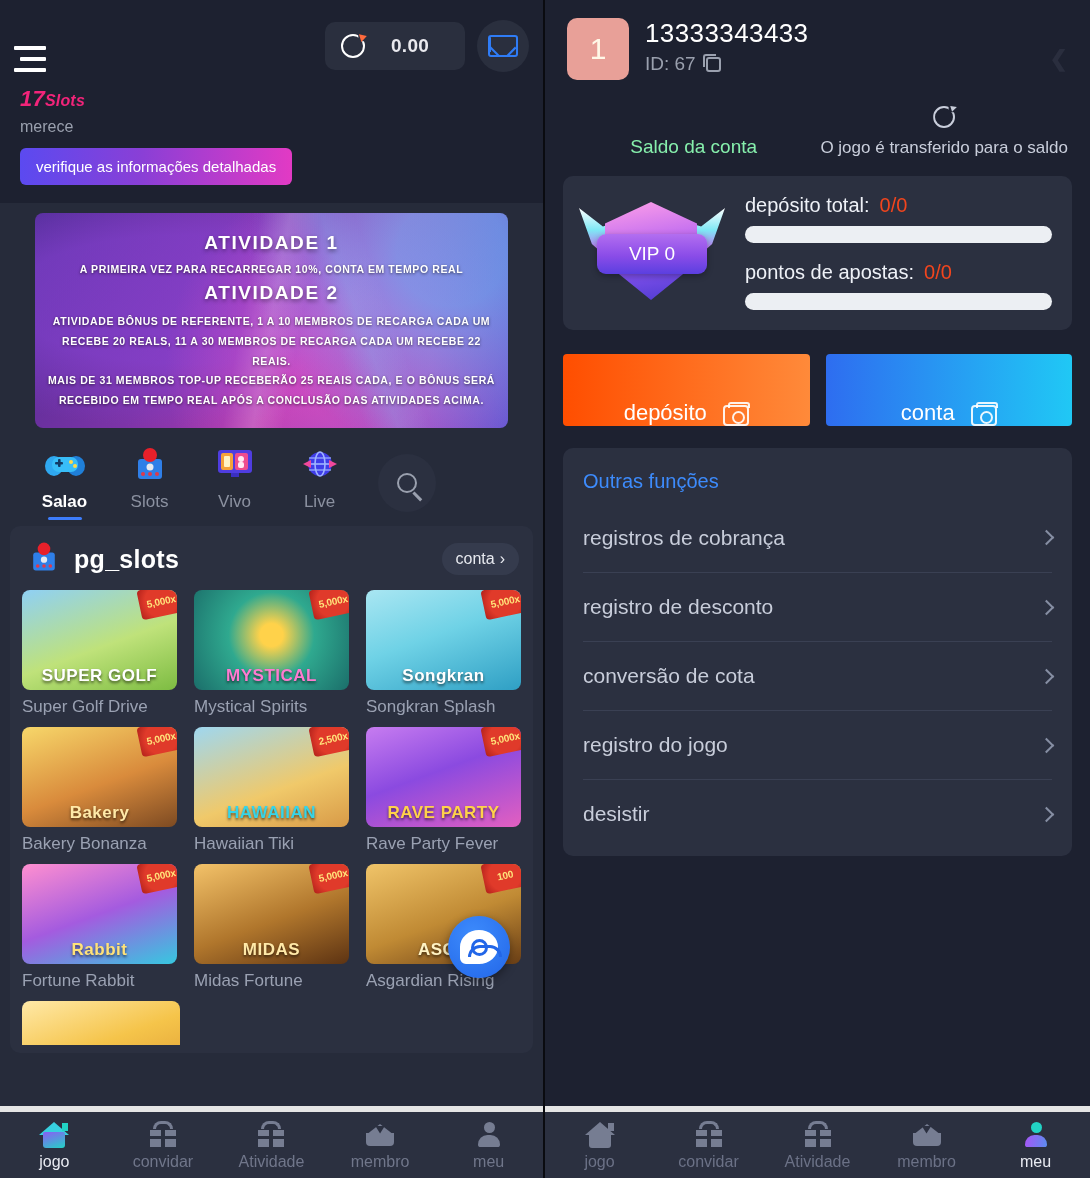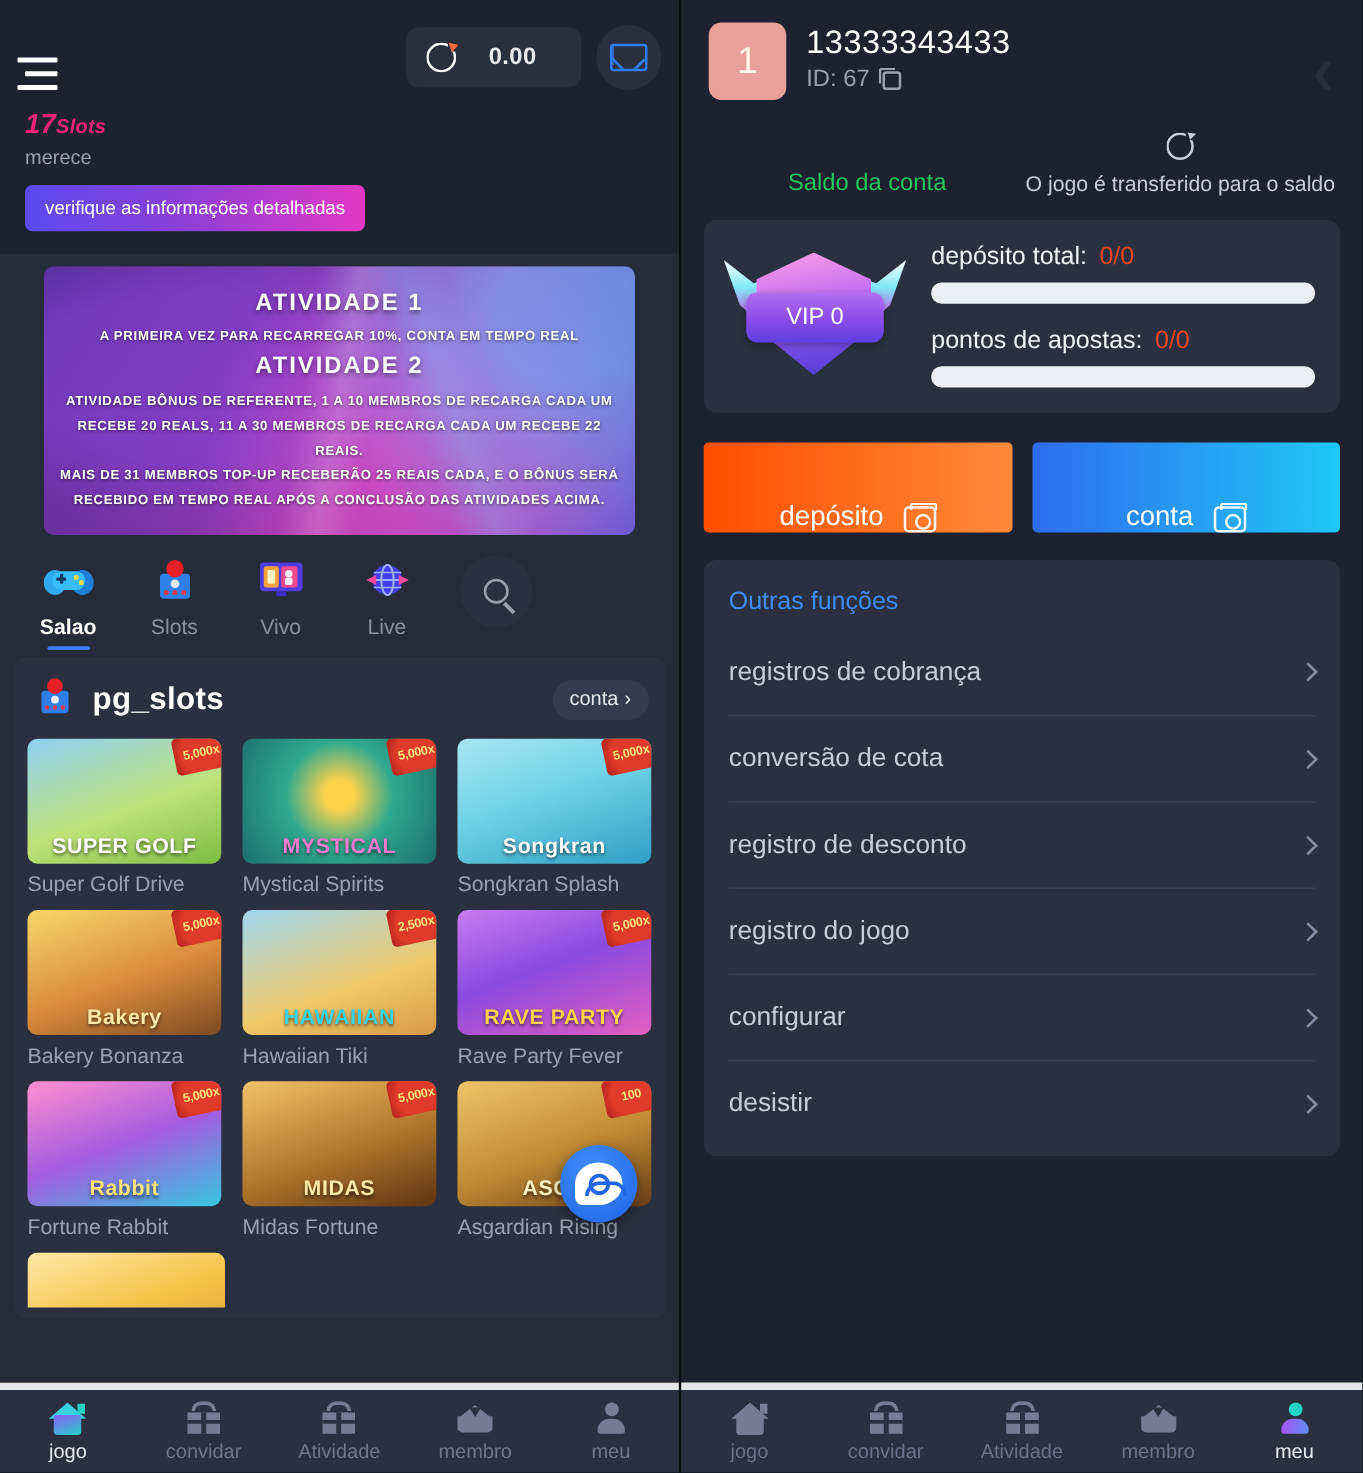--- a/index.html
+++ b/index.html
@@ -108,21 +108,21 @@
     background:
       linear-gradient(100deg, transparent 44%, rgba(255,255,255,.16) 50%, transparent 56%),
       linear-gradient(70deg, transparent 60%, rgba(120,220,255,.18) 66%, transparent 72%);
     pointer-events:none;
   }
   .bn-h { font-size: 19px; font-weight: 800; letter-spacing: 1.6px; margin: 2px 0 6px; text-shadow: 0 2px 4px rgba(0,0,0,.45); position:relative;}
   .bn-l { font-size: 10.5px; font-weight: 700; letter-spacing: .6px; line-height: 1.9; text-shadow: 0 1px 3px rgba(0,0,0,.6); position:relative;}
   .bn-block { margin-top: 2px; }
 
   
-  .cats { display:flex; align-items:flex-start; padding: 14px 16px 8px 12px; gap: 0; }
+  .cats { display:flex; align-items:flex-end; padding: 14px 16px 8px 22px; gap: 0; }
   .cat { width: 85px; text-align:center; position:relative; cursor:pointer; }
   .cat .ic { height: 44px; display:flex; align-items:center; justify-content:center; }
   .cat .lb { font-size: 17px; color:#8b91a0; margin-top: 6px; display:block; }
   .cat.active .lb { color:#fff; font-weight:700; }
   .cat.active:after{
     content:""; position:absolute; left:50%; transform:translateX(-50%); bottom:-8px;
     width: 34px; height: 3px; background:#3d7dfb; border-radius:2px;
   }
   .search-btn {
     width: 58px; height:58px; border-radius:50%; background:#2b3040;
@@ -240,21 +240,21 @@
     width: 62px;height:62px;border-radius:10px;background:#e8a098;
     color:#fff8e8; font-size: 30px; display:flex;align-items:center;justify-content:center;
   }
   .acct-name { color:#fff; font-size: 26px; font-weight:400; letter-spacing:.4px;}
   .acct-id { color:#9aa0ae; font-size: 19px; margin-top: 4px; display:flex;align-items:center;gap:10px;}
   .copy-ic { width:15px;height:15px;border:2px solid #9aa0ae;border-radius:3px;position:relative;display:inline-block;}
   .copy-ic:after{content:"";position:absolute;left:-5px;top:-5px;width:11px;height:11px;border:2px solid #9aa0ae;border-right:none;border-bottom:none;border-radius:3px 0 0 0;}
   .share-ic { margin-left:auto; color:#2a2e3e; font-size:22px; font-weight:700; margin-top: 28px;}
 
   .bal-row { display:flex; align-items:flex-end; padding: 26px 22px 0 22px;}
-  .bal-left { width: 290px; text-align:center; color:#22c55e; font-size:19px;}
+  .bal-left { width: 290px; text-align:center; color:#86efac; font-size:19px;}
   .bal-right { flex:1; text-align:center; }
   .bal-right .rf { color:#c9cedb; font-size: 22px; }
   .bal-right .tx { color:#c9cedb; font-size:17px; margin-top:4px; white-space:nowrap;}
   .refresh-lite { position:relative; width:22px;height:22px;display:inline-block;}
   .refresh-lite:before{content:"";position:absolute;inset:0;border:2.2px solid #c9cedb;border-radius:50%;
     clip-path: polygon(0 0, 70% 0, 70% 28%, 100% 28%, 100% 100%, 0 100%);}
   .refresh-lite:after{content:"";position:absolute;right:-2px;top:-1px;width:0;height:0;
     border-left:6px solid #c9cedb;border-top:3.5px solid transparent;border-bottom:3.5px solid transparent;transform:rotate(-18deg);}
 
   .vip-card { margin: 18px 18px 0 18px; background:#2b3040; border-radius: 10px; padding: 18px 20px 20px 14px; }
@@ -625,36 +625,32 @@
       </button>
     </div>
 
     <div class="func-card">
       <div class="func-title">Outras funções</div>
       <div class="func-item first">
         <span>registros de cobrança</span>
         <span class="chev"></span>
       </div>
       <div class="func-item">
+        <span>registro de desconto</span>
+        <span class="chev"></span>
+      </div>
+      <div class="func-item">
         <span>conversão de cota</span>
-        <span class="chev"></span>
-      </div>
-      <div class="func-item">
-        <span>registro de desconto</span>
         <span class="chev"></span>
       </div>
       <div class="func-item">
         <span>registro do jogo</span>
         <span class="chev"></span>
       </div>
       <div class="func-item">
-        <span>configurar</span>
-        <span class="chev"></span>
-      </div>
-      <div class="func-item">
         <span>desistir</span>
         <span class="chev"></span>
       </div>
     </div>
 
     <div style="flex:1 1 auto"></div>
 
     <div class="botnav right">
       <div class="nav-item">
         <div class="ni">

